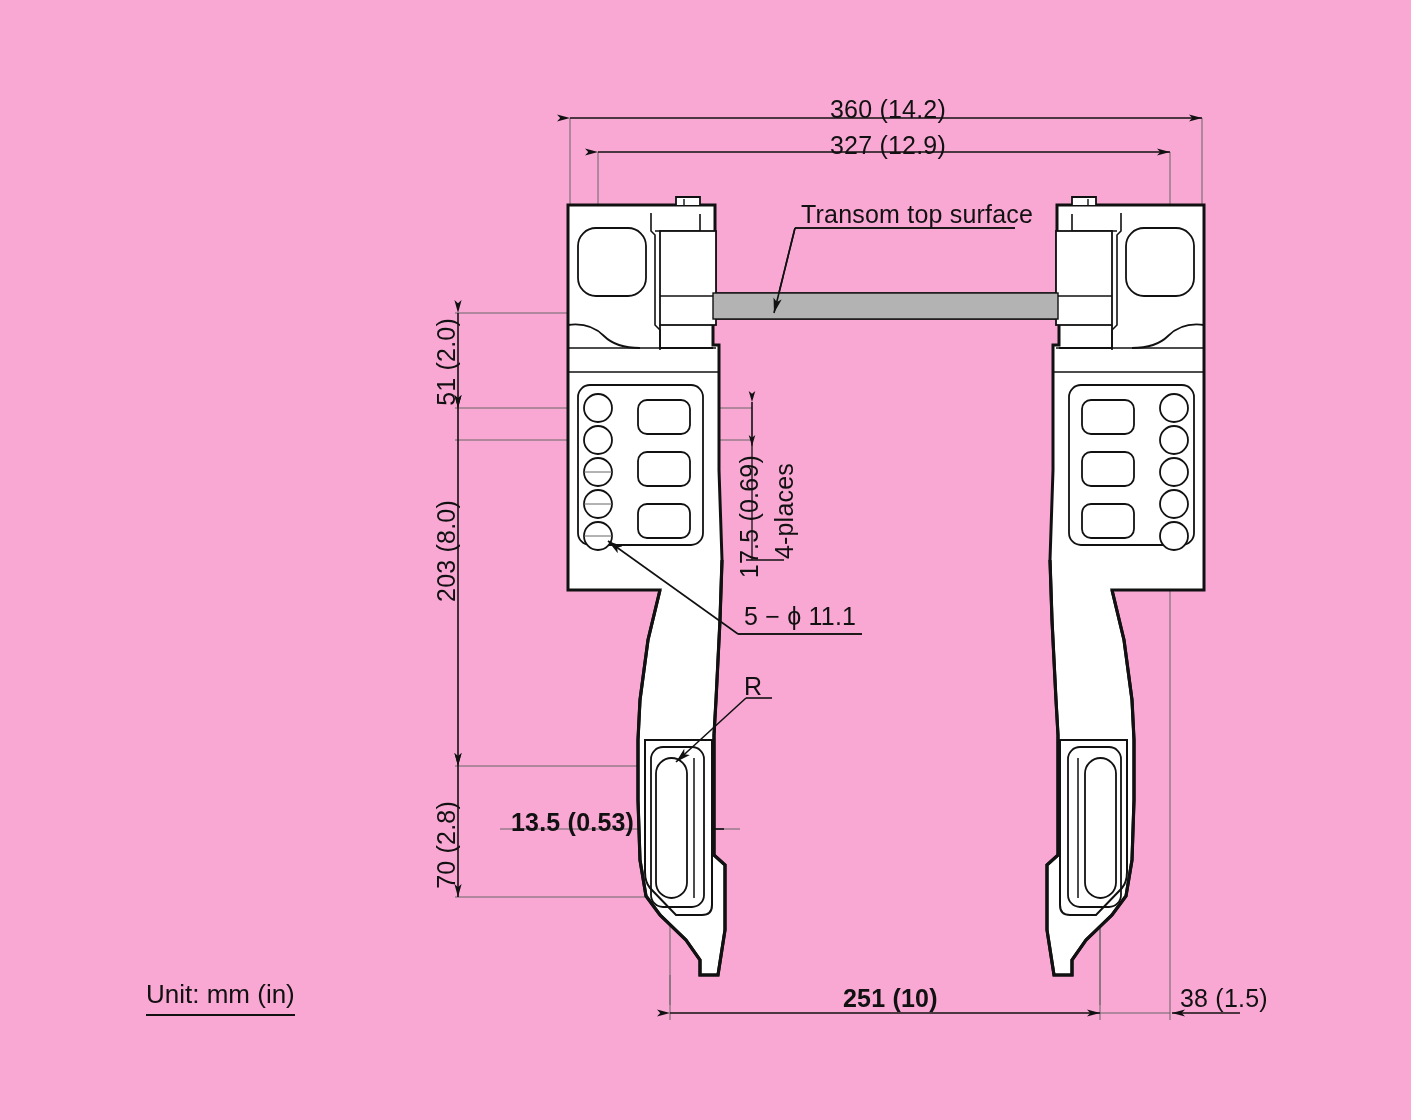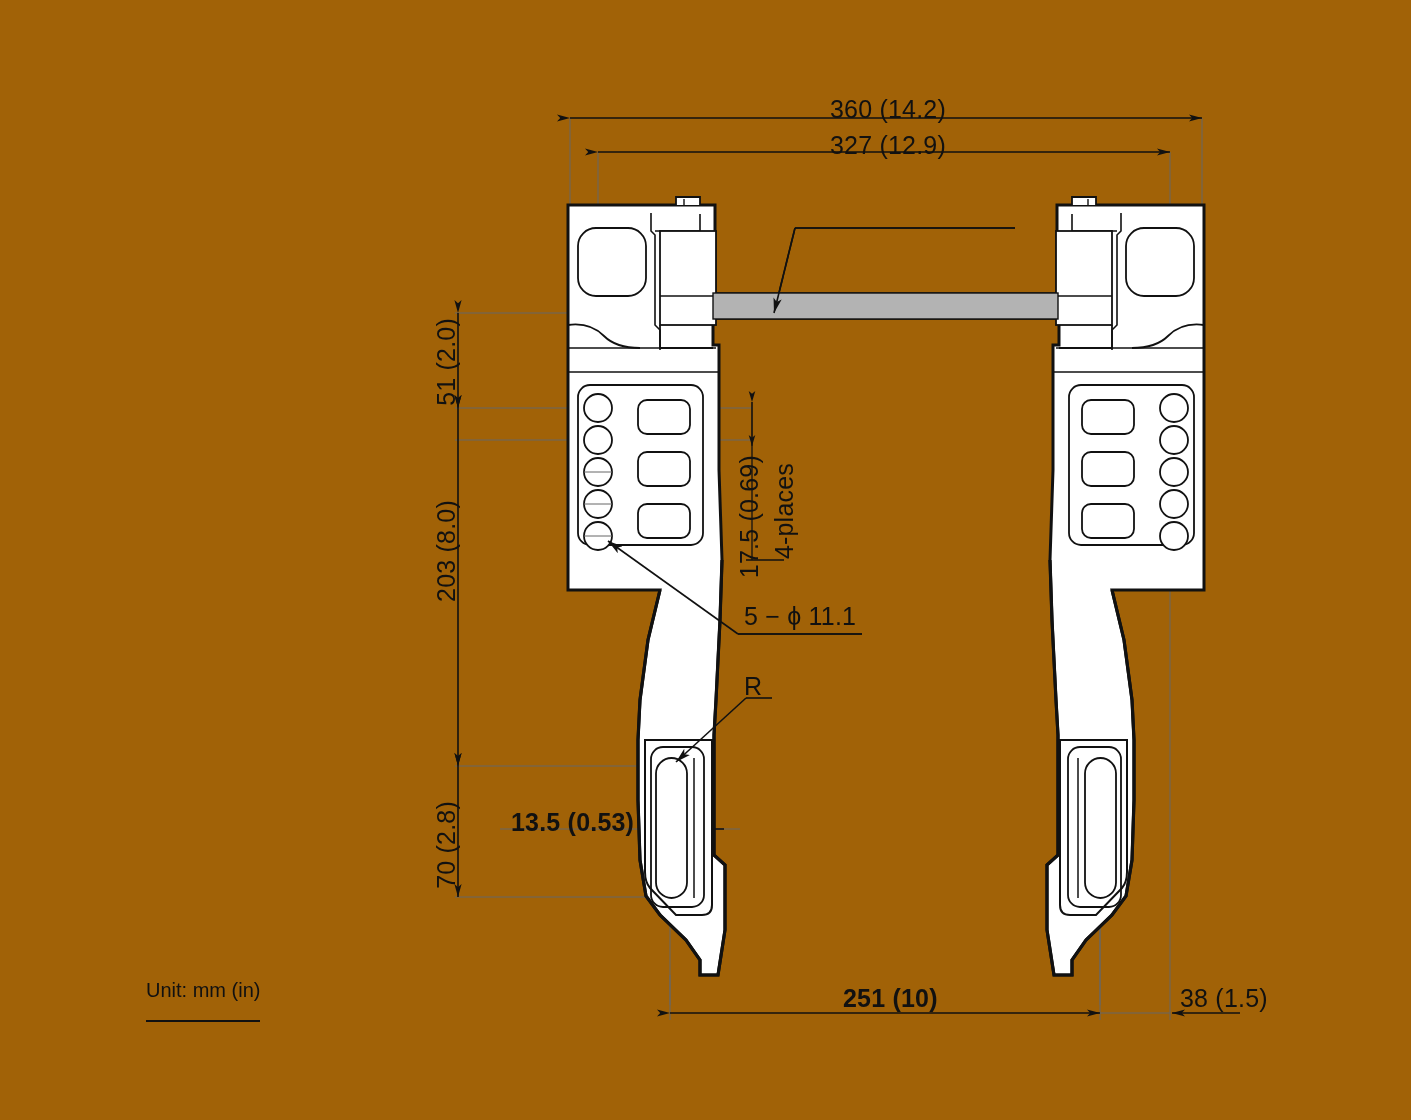--- a/index.html
+++ b/index.html
@@ -8,21 +8,21 @@
     background: #ffffff;
   }
   body {
     font-family: "Liberation Sans", sans-serif;
     color: #111111;
   }
   #page {
     position: relative;
     width: 1411px;
     height: 1120px;
-    background: #a16207;
+    background: #f9a8d4;
     overflow: hidden;
   }
   #drawing {
     position: absolute;
     left: 0;
     top: 0;
     width: 1411px;
     height: 1120px;
   }
   .dimtext {
@@ -33,24 +33,24 @@
     white-space: nowrap;
     letter-spacing: 0.2px;
   }
   .dimtext.vert {
     transform-origin: 0 0;
   }
   .unit-label {
     position: absolute;
     left: 146px;
     top: 979px;
-    font-size: 20px;
+    font-size: 26px;
     white-space: nowrap;
     border-bottom: 2px solid #111111;
-    padding-bottom: 18px;
+    padding-bottom: 4px;
   }
   .lbl-transom { left: 801px; top: 200px; }
   .lbl-360     { left: 830px; top: 95px; }
   .lbl-327     { left: 830px; top: 131px; }
   .lbl-51      { left: 432px; top: 318px; transform: rotate(-90deg) translate(-100%, 0); }
   .lbl-203     { left: 432px; top: 551px; transform: rotate(-90deg) translate(-50%, 0); }
   .lbl-70      { left: 432px; top: 801px; transform: rotate(-90deg) translate(-100%, 0); }
   .lbl-175     { left: 735px; top: 455px; transform: rotate(-90deg) translate(-100%, 0); }
   .lbl-4places { left: 770px; top: 463px; transform: rotate(-90deg) translate(-100%, 0); }
   .lbl-5phi    { left: 744px; top: 602px; }
@@ -326,20 +326,21 @@
       <line x1="746" y1="698" x2="676" y2="762" marker-end="url(#arrLeader)"></line>
     </g>
 
     <line x1="738" y1="634" x2="862" y2="634" stroke="#111111" stroke-width="1.6"></line>
   </svg>
 
   <div class="dimtext lbl-360">360 (14.2)</div>
 
   <div class="dimtext lbl-327">327 (12.9)</div>
 
+  <div class="dimtext lbl-transom">Transom top surface</div>
 
   <div class="dimtext vert lbl-51">51 (2.0)</div>
 
   <div class="dimtext vert lbl-203">203 (8.0)</div>
 
   <div class="dimtext vert lbl-70">70 (2.8)</div>
 
   <div class="dimtext vert lbl-175">17.5 (0.69)</div>
 
   <div class="dimtext vert lbl-4places">4-places</div>

